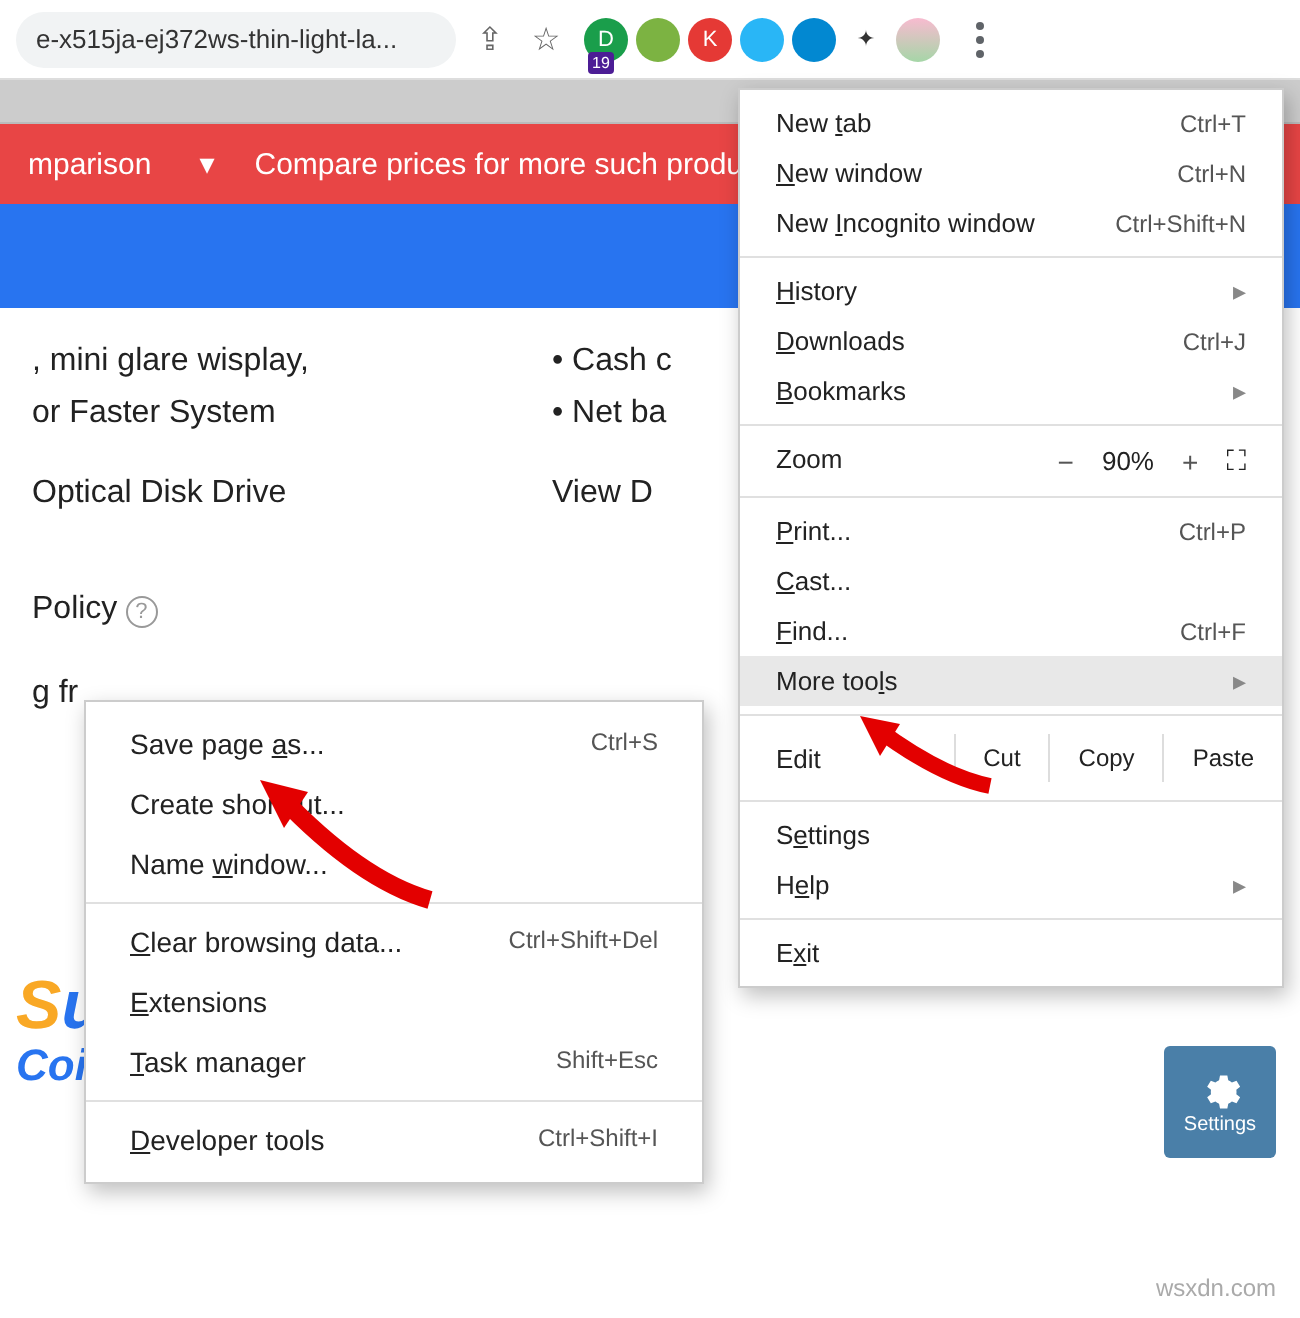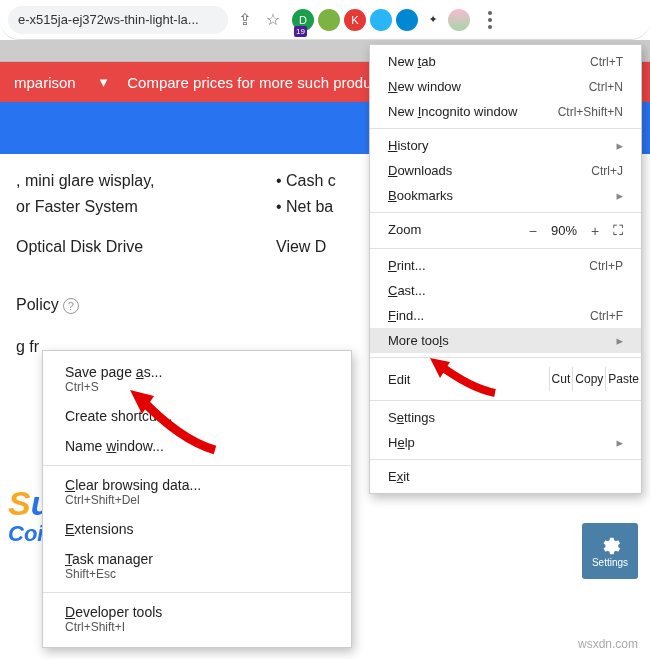--- a/index.html
+++ b/index.html
@@ -1,17 +1,17 @@
 <!DOCTYPE html>
 <html><head>
 <meta charset="utf-8">
 <style>
 *{margin:0;padding:0;box-sizing:border-box;font-family:Arial,sans-serif;}
 body{width:650px;height:659px;overflow:hidden;background:#fff;position:relative;}
-.top{height:40px;background:#fff;display:flex;align-items:center;padding:0 8px;border-bottom:1px solid #ddd;border-radius:19px;}
+.top{height:40px;background:#fff;display:flex;align-items:center;padding:0 8px;border-bottom:1px solid #ddd;}
 .omni{flex:0 0 220px;height:28px;background:#f1f3f4;border-radius:14px;display:flex;align-items:center;padding:0 10px;font-size:13px;color:#333;overflow:hidden;white-space:nowrap;}
 .tico{width:22px;height:22px;margin-left:6px;display:flex;align-items:center;justify-content:center;color:#666;font-size:16px;}
 .exts{display:flex;align-items:center;margin-left:8px;gap:4px;}
 .eic{width:22px;height:22px;border-radius:50%;display:flex;align-items:center;justify-content:center;font-size:11px;color:#fff;position:relative;}
 .badge{position:absolute;bottom:-6px;left:2px;background:#4c1d95;color:#fff;font-size:8px;padding:1px 2px;border-radius:2px;}
 .menu3{width:24px;height:24px;margin-left:8px;display:flex;flex-direction:column;align-items:center;justify-content:center;gap:3px;}
 .menu3 span{width:4px;height:4px;background:#5f6368;border-radius:50%;}
 .grayband{height:22px;background:#ccc;border-bottom:1px solid #bbb;}
 .redband{height:40px;background:#e84545;display:flex;align-items:center;padding:0 14px;color:#fff;font-size:15px;}
 .redband .lbl{display:flex;align-items:center;gap:24px;}
@@ -28,23 +28,23 @@
 .mi.h{background:#e8e8e8;}
 .sep{height:1px;background:#e0e0e0;margin:4px 0;}
 .sc{color:#555;font-size:12px;}
 .arr{color:#888;}
 .zoom{display:flex;justify-content:space-between;padding:5px 18px;}
 .zctrl{display:flex;align-items:center;gap:14px;}
 .zb{color:#555;font-size:14px;}
 .fs{font-size:14px;}
 .editrow{display:flex;justify-content:space-between;align-items:center;padding:5px 0 5px 18px;}
 .ebtns{display:flex;}
-.ebtns span{border-left:1px solid #ddd;padding:5px 2px;font-size:12px;}
+.ebtns span{border-left:1px solid #ddd;padding:5px 14px;font-size:12px;}
 .submenu{position:absolute;top:350px;left:42px;width:310px;background:#fff;border:1px solid #ccc;box-shadow:2px 4px 10px rgba(0,0,0,0.25);padding:6px 0;font-size:14px;color:#222;}
-.si{display:flex;justify-content:space-between;padding:7px 22px;flex-direction:column;}
+.si{display:flex;justify-content:space-between;padding:7px 22px;}
 .arrow{position:absolute;pointer-events:none;}
 .a1{top:358px;left:430px;width:70px;height:40px;}
 .a2{top:390px;left:130px;width:90px;height:66px;}
 .settings{position:absolute;bottom:80px;right:12px;width:56px;height:56px;background:#4a7fa8;display:flex;flex-direction:column;align-items:center;justify-content:center;color:#fff;font-size:10px;border-radius:3px;}
 .settings svg{width:22px;height:22px;fill:#fff;}
 .wm{position:absolute;bottom:8px;right:12px;font-size:12px;color:#aaa;}
 .logo{position:absolute;top:490px;left:8px;color:#f9a825;font-size:34px;font-weight:bold;font-style:italic;line-height:26px;}
 .logo .blue{color:#2874f0;}
 .u{text-decoration:underline;}
 </style>

